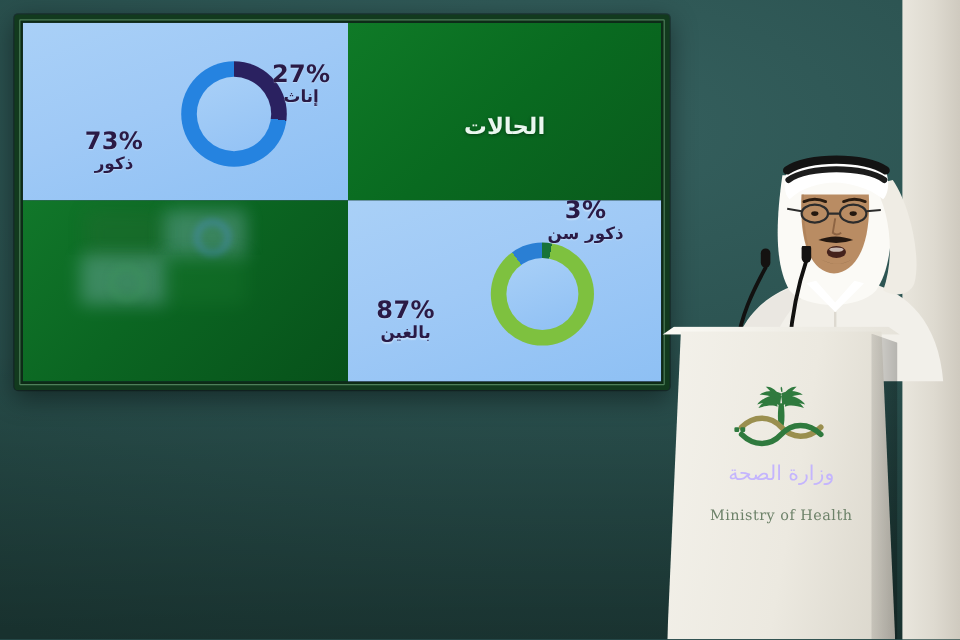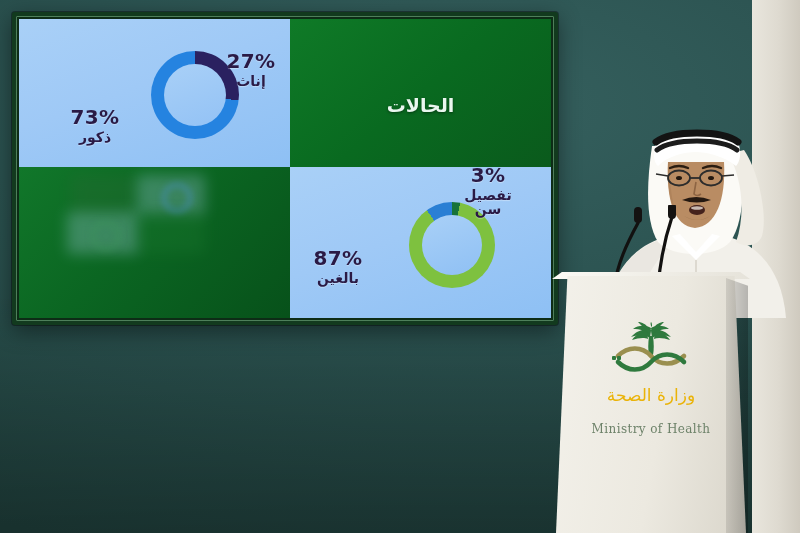--- a/index.html
+++ b/index.html
@@ -92,21 +92,21 @@
     box-shadow:-4px 0 16px rgba(0,0,0,.30);}
   .podium-top{position:absolute;left:552px;top:272px;width:198px;height:7px;
     background:linear-gradient(90deg,#fbfaf5,#e6e3da);
     clip-path:polygon(5% 0%, 95% 0%, 100% 100%, 0% 100%);}
   .podium-side{position:absolute;left:726px;top:278px;width:22px;height:255px;
     background:linear-gradient(90deg,rgba(0,0,0,.10),rgba(0,0,0,.25));
     clip-path:polygon(0% 0%, 100% 3%, 100% 100%, 0% 100%);}
 
   .logo{position:absolute;left:576px;top:322px;width:150px;text-align:center;}
   .logo-mark{width:150px;height:62px;display:block;}
-  .logo-ar{display:block;font-size:17px;color:#eab308;direction:rtl;margin-top:1px;
+  .logo-ar{display:block;font-size:17px;color:#c4b5fd;direction:rtl;margin-top:1px;
     font-weight:500;letter-spacing:.5px;}
   .logo-en{display:block;font-size:12px;color:#6d8269;letter-spacing:.4px;margin-top:17px;
     font-family:"DejaVu Serif","Liberation Serif",serif;}
 
   
   .speaker{position:absolute;left:596px;top:118px;width:200px;height:200px;}
 </style>
 </head>
 <body>
 
@@ -154,21 +154,21 @@
         <div class="donut-wrap" id="donut-age">
           <div class="donut"></div>
         </div>
       </div>
 
     </div>
   </div>
 
   <div class="lbl" id="lbl-elderly">
     <span class="pct">3%</span>
-    <span class="cap">تفصيل سن</span>
+    <span class="cap">ذكور سن</span>
   </div>
   <div class="lbl" id="lbl-adults">
     <span class="pct">87%</span>
     <span class="cap">بالغين</span>
   </div>
 
   <svg class="speaker" viewBox="0 0 200 200">
 
     <path d="M10 200 C 14 150, 42 126, 72 118 L 130 118 C 160 126, 186 150, 190 200 Z" fill="#f2f0ea"></path>
     <path d="M10 200 C 14 152, 40 128, 70 120 L 86 120 C 62 134, 44 164, 40 200 Z" fill="#e3e0d8" opacity=".55"></path>

